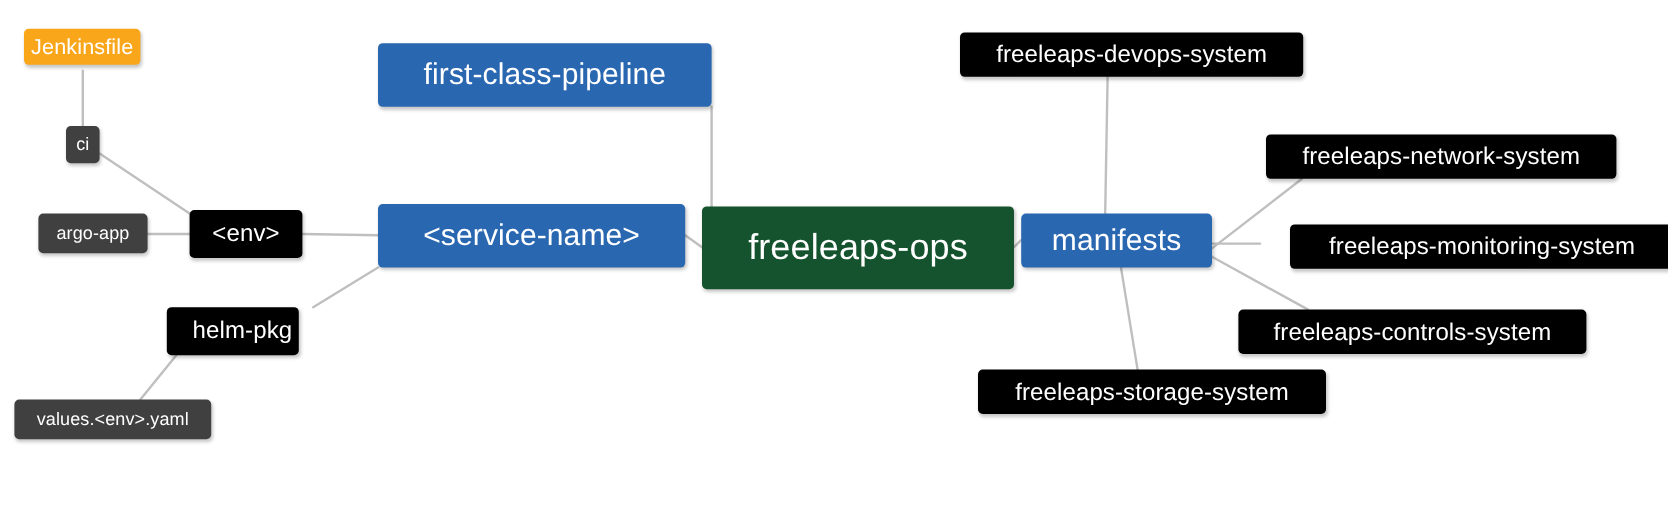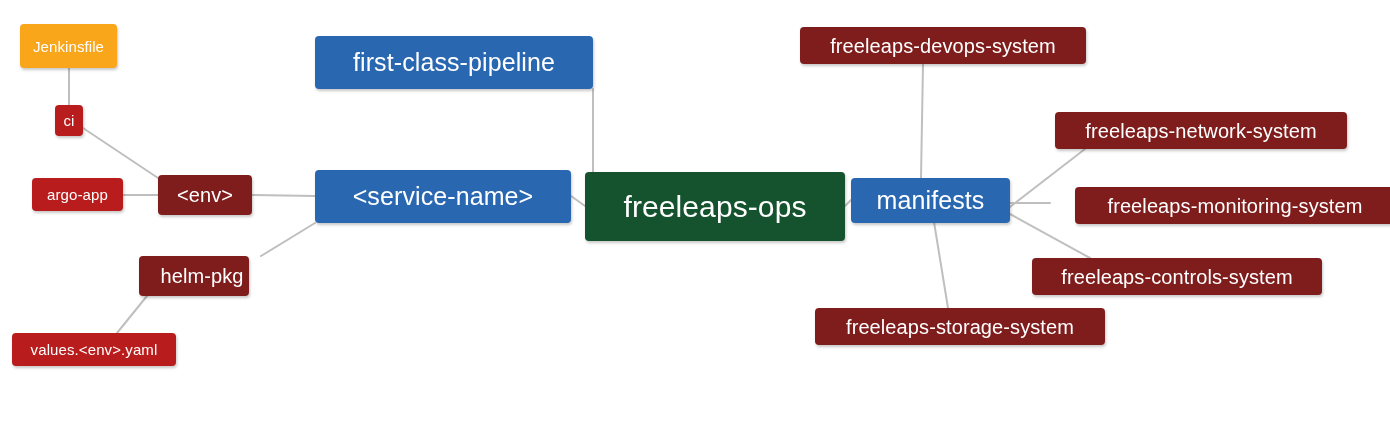--- a/index.html
+++ b/index.html
@@ -31,23 +31,23 @@
     justify-content: center;
     color: #ffffff;
     border-radius: 4px;
     white-space: nowrap;
     box-shadow: 1px 2px 3px rgba(0,0,0,0.22);
     line-height: 1;
     letter-spacing: 0.1px;
   }
   .node.root       { background: #14532d; }
   .node.blue       { background: #2a67b1; }
-  .node.green      { background: #7f1d1d; }
+  .node.green      { background: #000000; }
   .node.orange     { background: #faa61a; }
-  .node.red        { background: #b91c1c; }
+  .node.red        { background: #404040; }
 </style>
 </head>
 <body>
 
 <div id="canvas">
   <svg id="edges" width="1390" height="421" viewBox="0 0 1390 421">
       <line x1="585" y1="206" x2="571" y2="196" stroke="#bfbfbf" stroke-width="2" stroke-linecap="round"></line>
       <line x1="593" y1="180" x2="593" y2="89" stroke="#bfbfbf" stroke-width="2" stroke-linecap="round"></line>
       <line x1="845" y1="206" x2="851" y2="200" stroke="#bfbfbf" stroke-width="2" stroke-linecap="round"></line>
       <line x1="315" y1="196" x2="252" y2="195" stroke="#bfbfbf" stroke-width="2" stroke-linecap="round"></line>
@@ -67,18 +67,18 @@
       <div class="node blue" style="left: 315px; top: 170px; width: 256px; height: 53px; font-size: 25px;">&lt;service-name&gt;</div>
       <div class="node blue" style="left: 315px; top: 36px; width: 278px; height: 53px; font-size: 25px;">first-class-pipeline</div>
       <div class="node blue" style="left: 851px; top: 178px; width: 159px; height: 45px; font-size: 25px;">manifests</div>
       <div class="node green" style="left: 158px; top: 175px; width: 94px; height: 40px; font-size: 20px;">&lt;env&gt;</div>
       <div class="node green" style="left: 139px; top: 256px; width: 110px; height: 40px; font-size: 20px; padding-left: 16px;">helm-pkg</div>
       <div class="node green" style="left: 800px; top: 27px; width: 286px; height: 37px; font-size: 20px;">freeleaps-devops-system</div>
       <div class="node green" style="left: 1055px; top: 112px; width: 292px; height: 37px; font-size: 20px;">freeleaps-network-system</div>
       <div class="node green" style="left: 1050px; top: 187px; width: 320px; height: 37px; font-size: 20px; margin-left: 25px;">freeleaps-monitoring-system</div>
       <div class="node green" style="left: 1032px; top: 258px; width: 290px; height: 37px; font-size: 20px;">freeleaps-controls-system</div>
       <div class="node green" style="left: 815px; top: 308px; width: 290px; height: 37px; font-size: 20px;">freeleaps-storage-system</div>
-      <div class="node orange" style="left: 20px; top: 24px; width: 97px; height: 44px; font-size: 15px; text-align: right;">Jenkinsfile</div>
+      <div class="node orange" style="left: 20px; top: 24px; width: 97px; height: 30px; font-size: 18px; text-align: right;">Jenkinsfile</div>
       <div class="node red" style="left: 55px; top: 105px; width: 28px; height: 31px; font-size: 15px;">ci</div>
       <div class="node red" style="left: 32px; top: 178px; width: 91px; height: 33px; font-size: 15px;">argo-app</div>
       <div class="node red" style="left: 12px; top: 333px; width: 164px; height: 33px; font-size: 15px;">values.&lt;env&gt;.yaml</div>
     </div>
 </div>
 
 </body></html>

